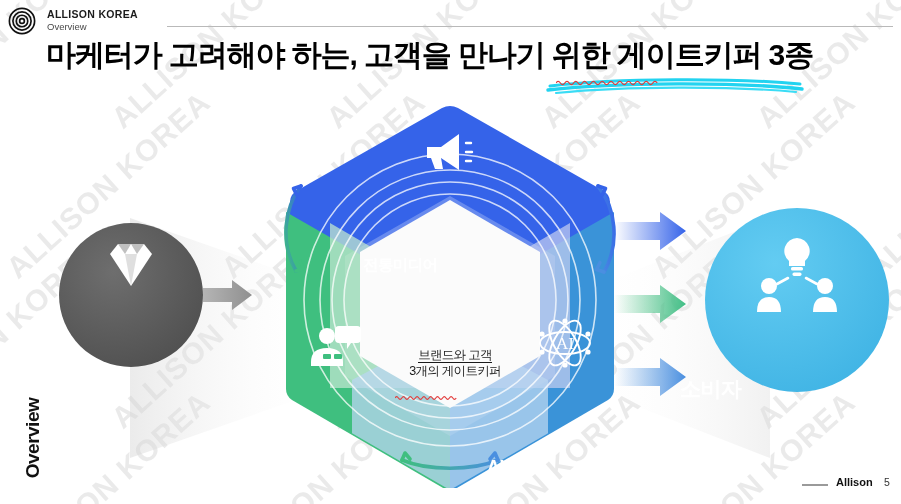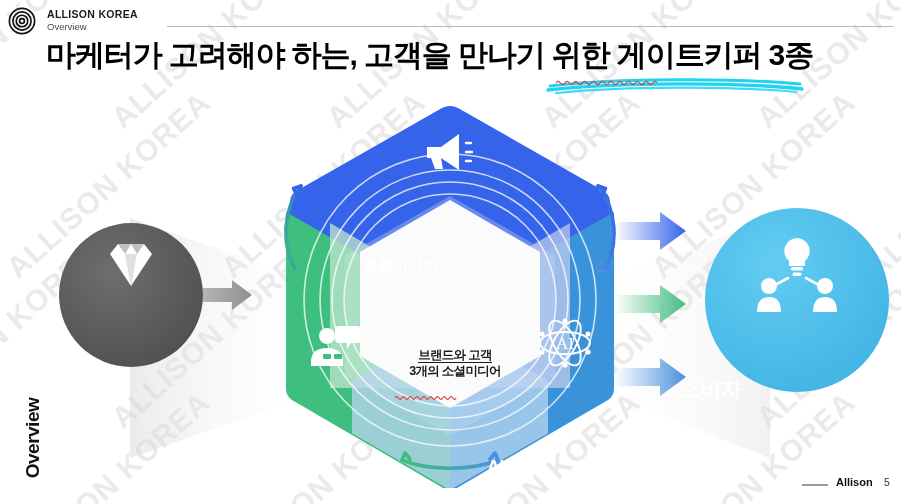--- a/index.html
+++ b/index.html
@@ -51,21 +51,21 @@
 
   
   .consumer-label{left:680px;top:287px;width:150px;font-size:21px;}
 
   .hex-label{font-size:15.5px;}
   .lbl-trad{left:363px;top:167px;width:175px;}
   .lbl-social{left:252px;top:370px;width:168px;}
   .lbl-ai{left:487px;top:369px;width:168px;font-size:18px;}
 
   .center-text{position:absolute;left:365px;top:259px;width:180px;text-align:center;z-index:16;
-               font-size:12.5px;font-weight:700;color:#1a1a1a;line-height:16px;letter-spacing:-.7px;}
+               font-size:12.5px;font-weight:400;color:#1a1a1a;line-height:16px;letter-spacing:-.7px;}
   .center-text .u1{border-bottom:1.5px solid #1a1a1a;}
   .center-sq{position:absolute;left:395px;top:307px;width:122px;height:6px;z-index:17;}
 </style>
 </head>
 <body>
 
 <div class="slide">
 
   <div class="watermark-layer" id="wmLayer">
       <div class="wm" style="left: -110px; top: 110px;">ALLISON KOREA</div>
@@ -321,21 +321,21 @@
       <span>브랜드</span>
     </div>
     <div class="node-label consumer-label">소비자</div>
 
     <div class="node-label hex-label lbl-trad">전통미디어</div>
     <div class="node-label hex-label lbl-social">소셜미디어</div>
     <div class="node-label hex-label lbl-ai">AI</div>
 
     <div class="center-text">
       <div><span class="u1">브랜드와 고객</span></div>
-      <div>3개의 소셜미디어</div>
+      <div>3개의 게이트키퍼</div>
     </div>
     <svg class="center-sq" viewBox="0 0 122 6" preserveAspectRatio="none">
       <path d="M0,3 q1.7,-2.8 3.4,0 q1.7,2.8 3.4,0 q1.7,-2.8 3.4,0 q1.7,2.8 3.4,0 q1.7,-2.8 3.4,0 q1.7,2.8 3.4,0 q1.7,-2.8 3.4,0 q1.7,2.8 3.4,0 q1.7,-2.8 3.4,0 q1.7,2.8 3.4,0 q1.7,-2.8 3.4,0 q1.7,2.8 3.4,0 q1.7,-2.8 3.4,0 q1.7,2.8 3.4,0 q1.7,-2.8 3.4,0 q1.7,2.8 3.4,0 q1.7,-2.8 3.4,0 q1.7,2.8 3.4,0" stroke="#E23B3B" stroke-width="1.1" fill="none"></path>
     </svg>
   </div>
 
   <div class="footer-rule"></div>
   <div class="footer-name">Allison</div>
   <div class="footer-page">5</div>
 

